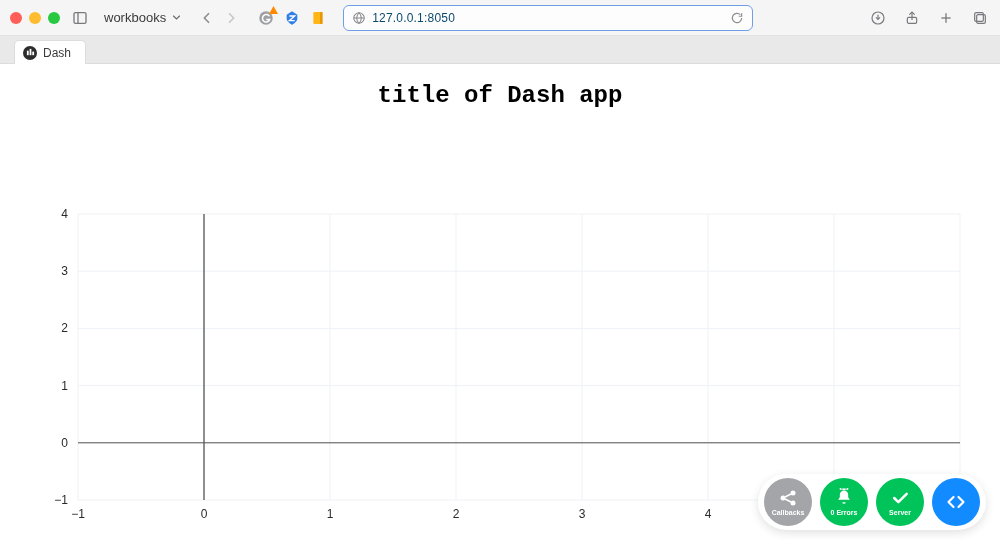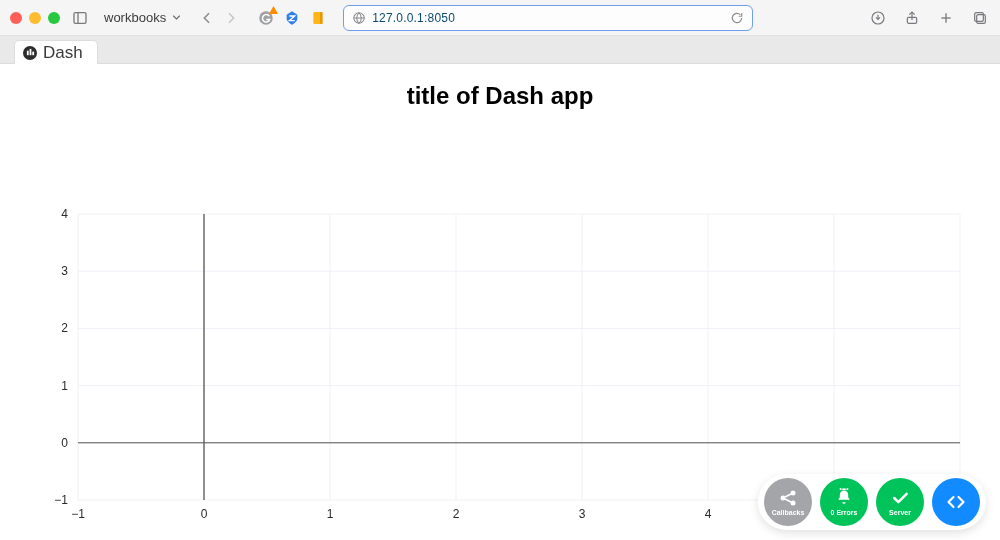--- a/index.html
+++ b/index.html
@@ -22,27 +22,27 @@
   .addr { flex: 0 0 410px; height: 26px; border: 1.5px solid #6e9ee8; border-radius: 6px; background: #fdfdfe; display: flex; align-items: center; padding: 0 8px; gap: 6px; color: #6b6b6f; font-size: 12px; margin-left: 6px; position: relative; }
   .addr .globe { width: 14px; height: 14px; }
   .addr .url { flex: 1; color: #0c4a6e; letter-spacing: .2px; }
   .addr .reload { width: 14px; height: 14px; color: #8d8d91; }
 
   .chrome .spacer { flex: 1; }
   .right-icons { display: flex; gap: 14px; align-items: center; color: #7b7b7f; }
 
   
   .tabstrip { height: 28px; background: #e9e9ea; border-bottom: 1px solid #dcdcde; display: flex; align-items: flex-end; padding-left: 14px; }
-  .tab { height: 24px; padding: 0 14px 0 8px; background: #ffffff; border: 1px solid #dcdcde; border-bottom: none; border-top-left-radius: 5px; border-top-right-radius: 5px; display: flex; align-items: center; gap: 6px; font-size: 17px; color: #3b3b3d; position: relative; top: 1px; text-align: right; }
+  .tab { height: 24px; padding: 0 14px 0 8px; background: #ffffff; border: 1px solid #dcdcde; border-bottom: none; border-top-left-radius: 5px; border-top-right-radius: 5px; display: flex; align-items: center; gap: 6px; font-size: 12px; color: #3b3b3d; position: relative; top: 1px; text-align: right; }
   .tab .favicon { width: 14px; height: 14px; border-radius: 50%; background: #2c2c2c; display:flex; align-items:center; justify-content:center; }
   .tab .favicon svg { width: 9px; height: 9px; fill:#fff; }
 
   
   .page { width: 100%; height: calc(540px - 36px - 28px); background: #fff; position: relative; }
-  .title { text-align: center; font-family: Liberation Sans, sans-serif; font-size: 24px; font-weight: 700; color: #000; padding-top: 18px; }
+  .title { text-align: center; font-family: Liberation Mono, monospace; font-size: 24px; font-weight: 700; color: #000; padding-top: 18px; }
 
   
   .chart-wrap { position: absolute; left: 0; right: 0; top: 140px; height: 260px; }
   .chart-svg { display: block; margin: 0 auto; }
   .ytick-label { font-size: 12px; fill: #2a2a2c; text-anchor: end; }
   .xtick-label { font-size: 12px; fill: #2a2a2c; text-anchor: middle; }
   .grid { stroke: #eef1f5; stroke-width: 1; }
   .axis-line { stroke: #555; stroke-width: 1; }
   .axis-line.v { stroke-width: 1.3; }
   .chart-cursor { cursor: crosshair; }

